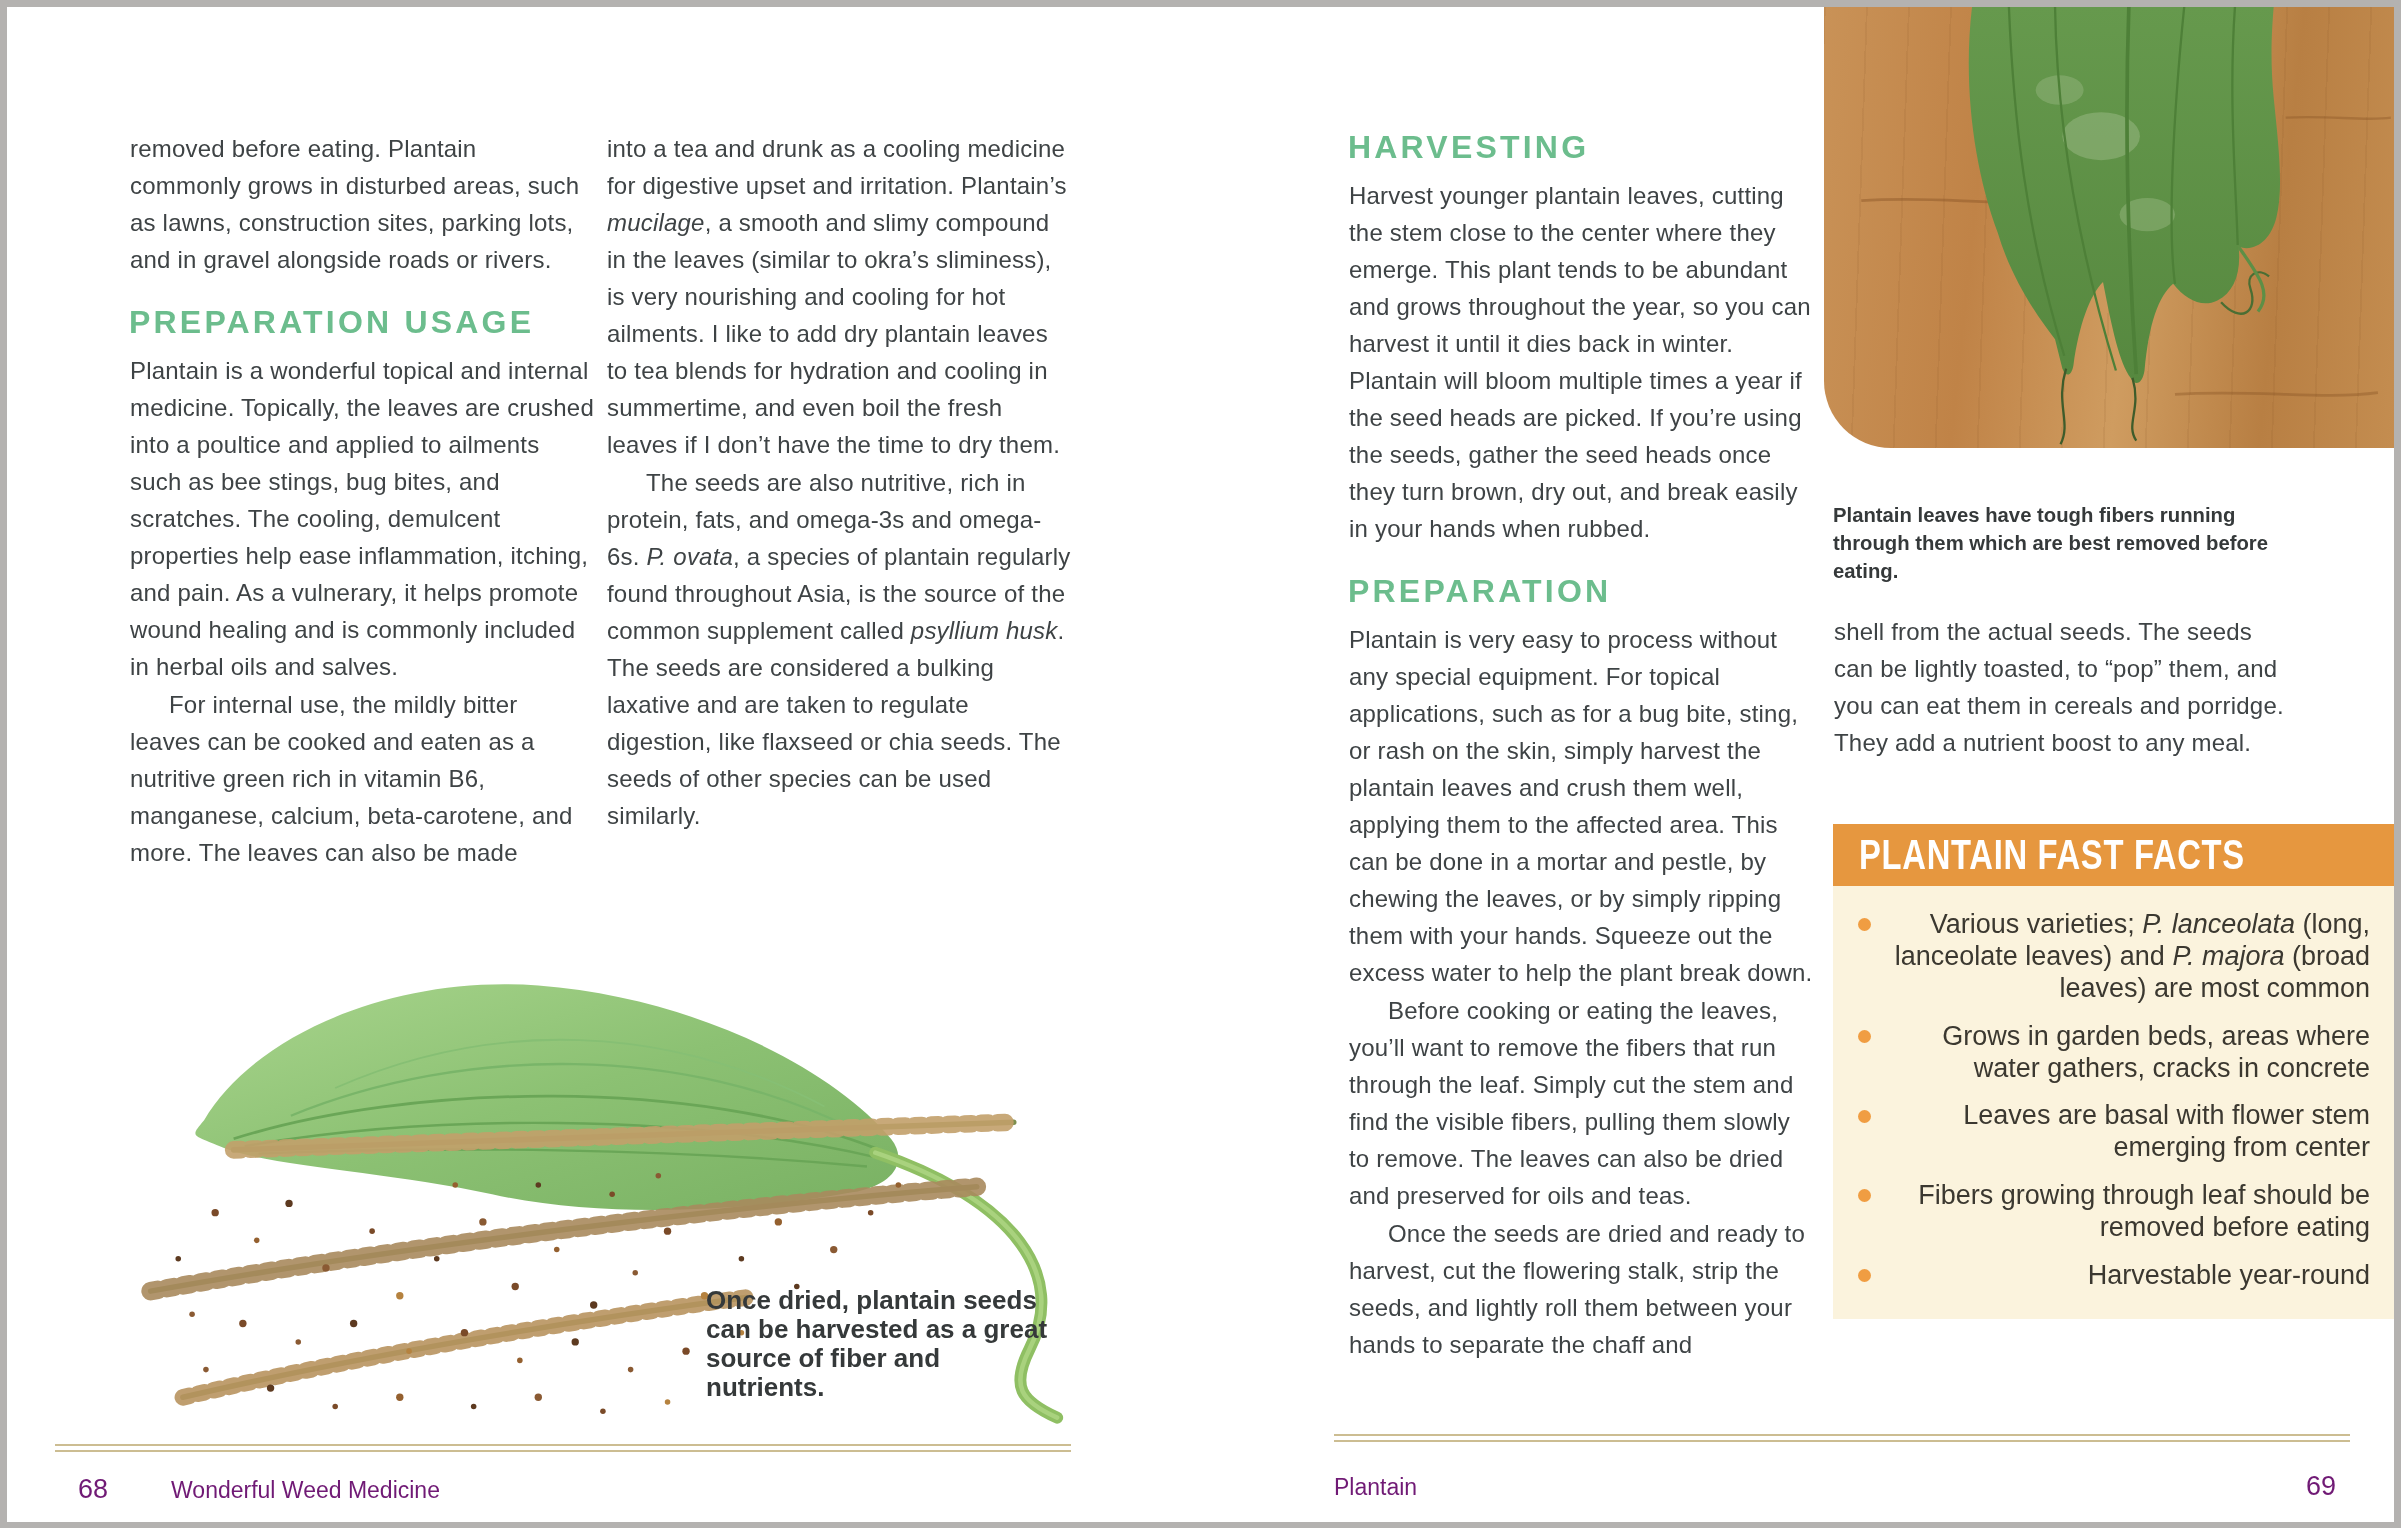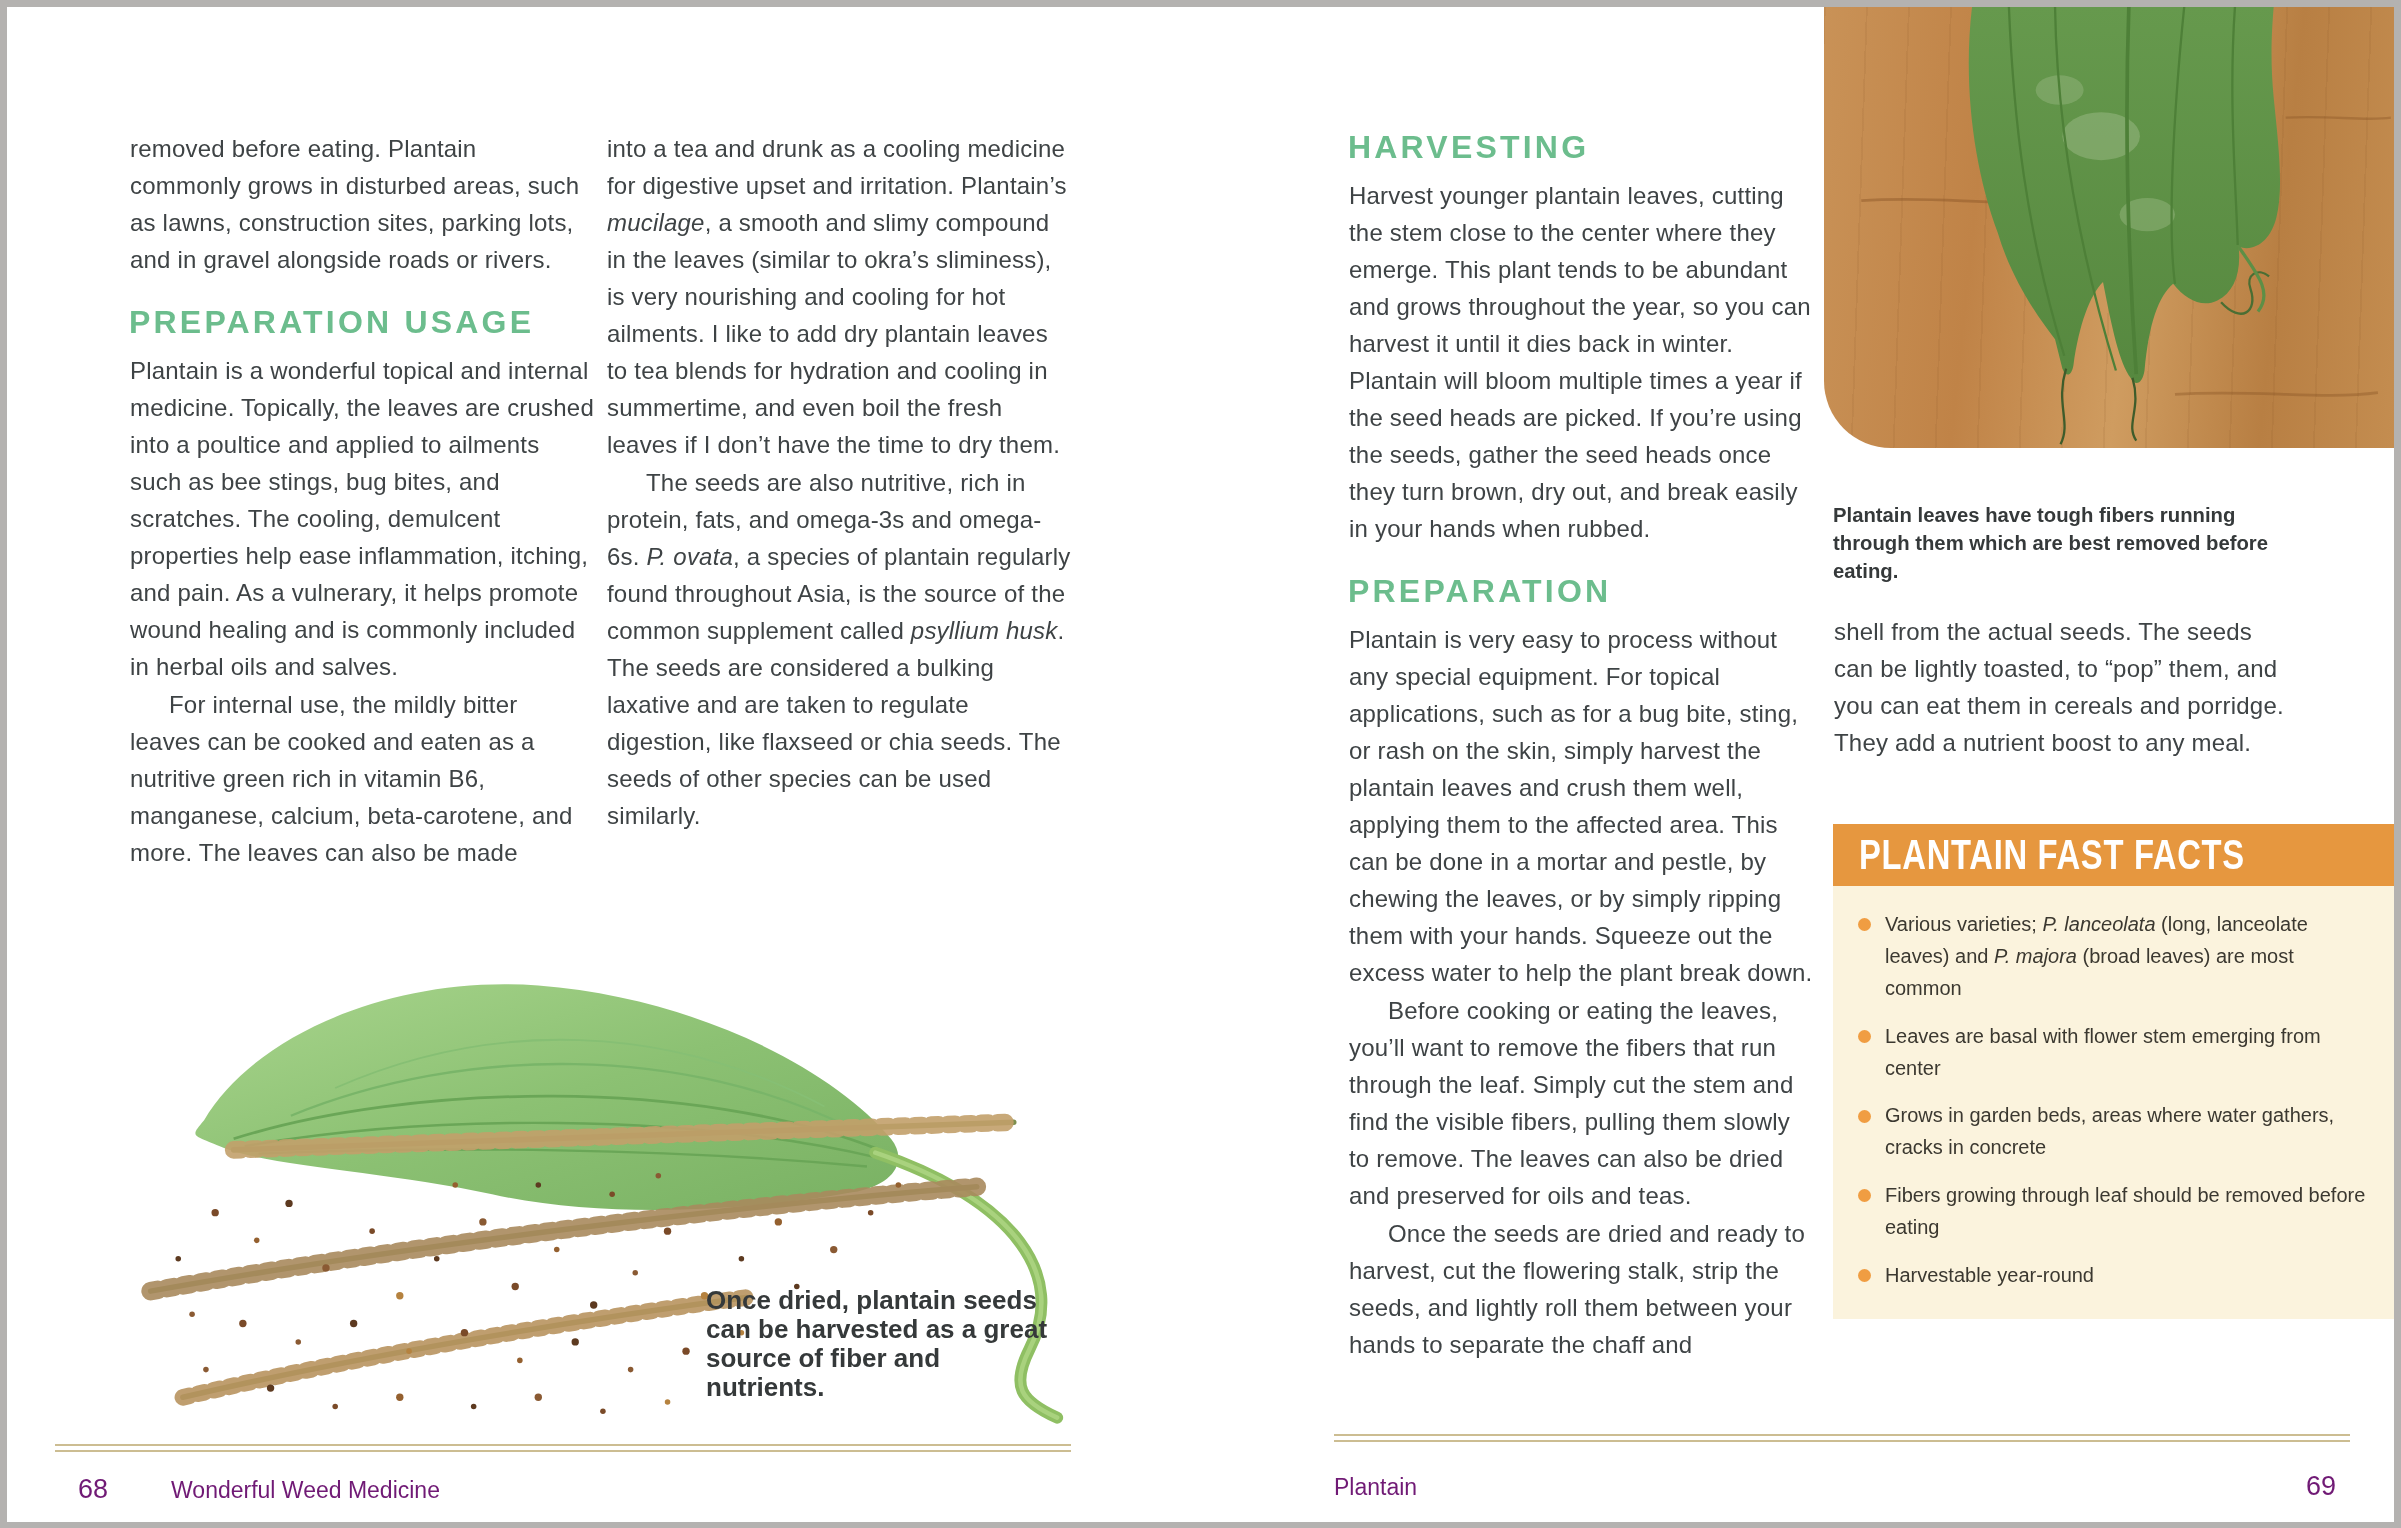--- a/index.html
+++ b/index.html
@@ -16,21 +16,21 @@
   .photo-right{border-bottom-left-radius:67px;overflow:hidden;
      background:
        repeating-linear-gradient(92deg, rgba(125,75,30,.10) 0 1.8px, rgba(0,0,0,0) 1.8px 42px),
        linear-gradient(96deg,#c99257 0%,#c08347 28%,#cf9c60 54%,#b87f43 78%,#c48d50 100%);}
   .facts{background:#fbf3dd;}
   .facts-header{background:#e6973f;height:62px;display:flex;align-items:center;}
   .facts-title{color:#ffffff;font-weight:bold;font-size:42px;letter-spacing:0.9px;
                transform:scaleX(.78);transform-origin:left center;margin-left:26px;white-space:nowrap;}
   ul.facts-list{list-style:none;margin:0;padding:22px 24px 28px 0;}
   ul.facts-list li{position:relative;padding-left:52px;margin-bottom:15.7px;
-                   font-size:20px;line-height:32px;color:#3b3830;}
+                   font-size:27px;line-height:32px;color:#3b3830;text-align:right;}
   ul.facts-list li:last-child{margin-bottom:0;}
   ul.facts-list li::before{content:"";position:absolute;left:25px;top:10.2px;width:13px;height:13px;
                    border-radius:50%;background:#f09d42;}
   .rule{height:3.7px;border-top:2.8px solid #ccbd92;border-bottom:2.8px solid #ccbd92;}
   .footer-row{display:flex;align-items:baseline;font-size:23px;color:#701a75;}
   .pagenum{font-size:27px;}
   i{font-style:italic;}
 </style>
 </head>
 <body>
@@ -190,22 +190,22 @@
     <div class="col abs" style="left:1826px;top:605px;width:466px;">
       <p>shell from the actual seeds. The seeds can be lightly toasted, to “pop” them, and you can eat them in cereals and porridge. They add a nutrient boost to any meal.</p>
     </div>
 
     <div class="facts abs" style="left:1826px;top:817px;width:561px;">
       <div class="facts-header">
         <span class="facts-title">PLANTAIN FAST FACTS</span>
       </div>
       <ul class="facts-list">
         <li>Various varieties; <i>P. lanceolata</i> (long, lanceolate leaves) and <i>P. majora</i> (broad leaves) are most common</li>
+        <li>Grows in garden beds, areas where water gathers, cracks in concrete</li>
         <li>Leaves are basal with flower stem emerging from center</li>
-        <li>Grows in garden beds, areas where water gathers, cracks in concrete</li>
         <li>Fibers growing through leaf should be removed before eating</li>
         <li>Harvestable year-round</li>
       </ul>
     </div>
 
     <div class="rule abs" style="left:1327px;top:1427px;width:1016px;"></div>
     <div class="footer-row abs" style="left:1327px;top:1464px;width:1002px;justify-content:space-between;gap:52px;">
       <span>Plantain</span>
       <span class="pagenum">69</span>
     </div>

